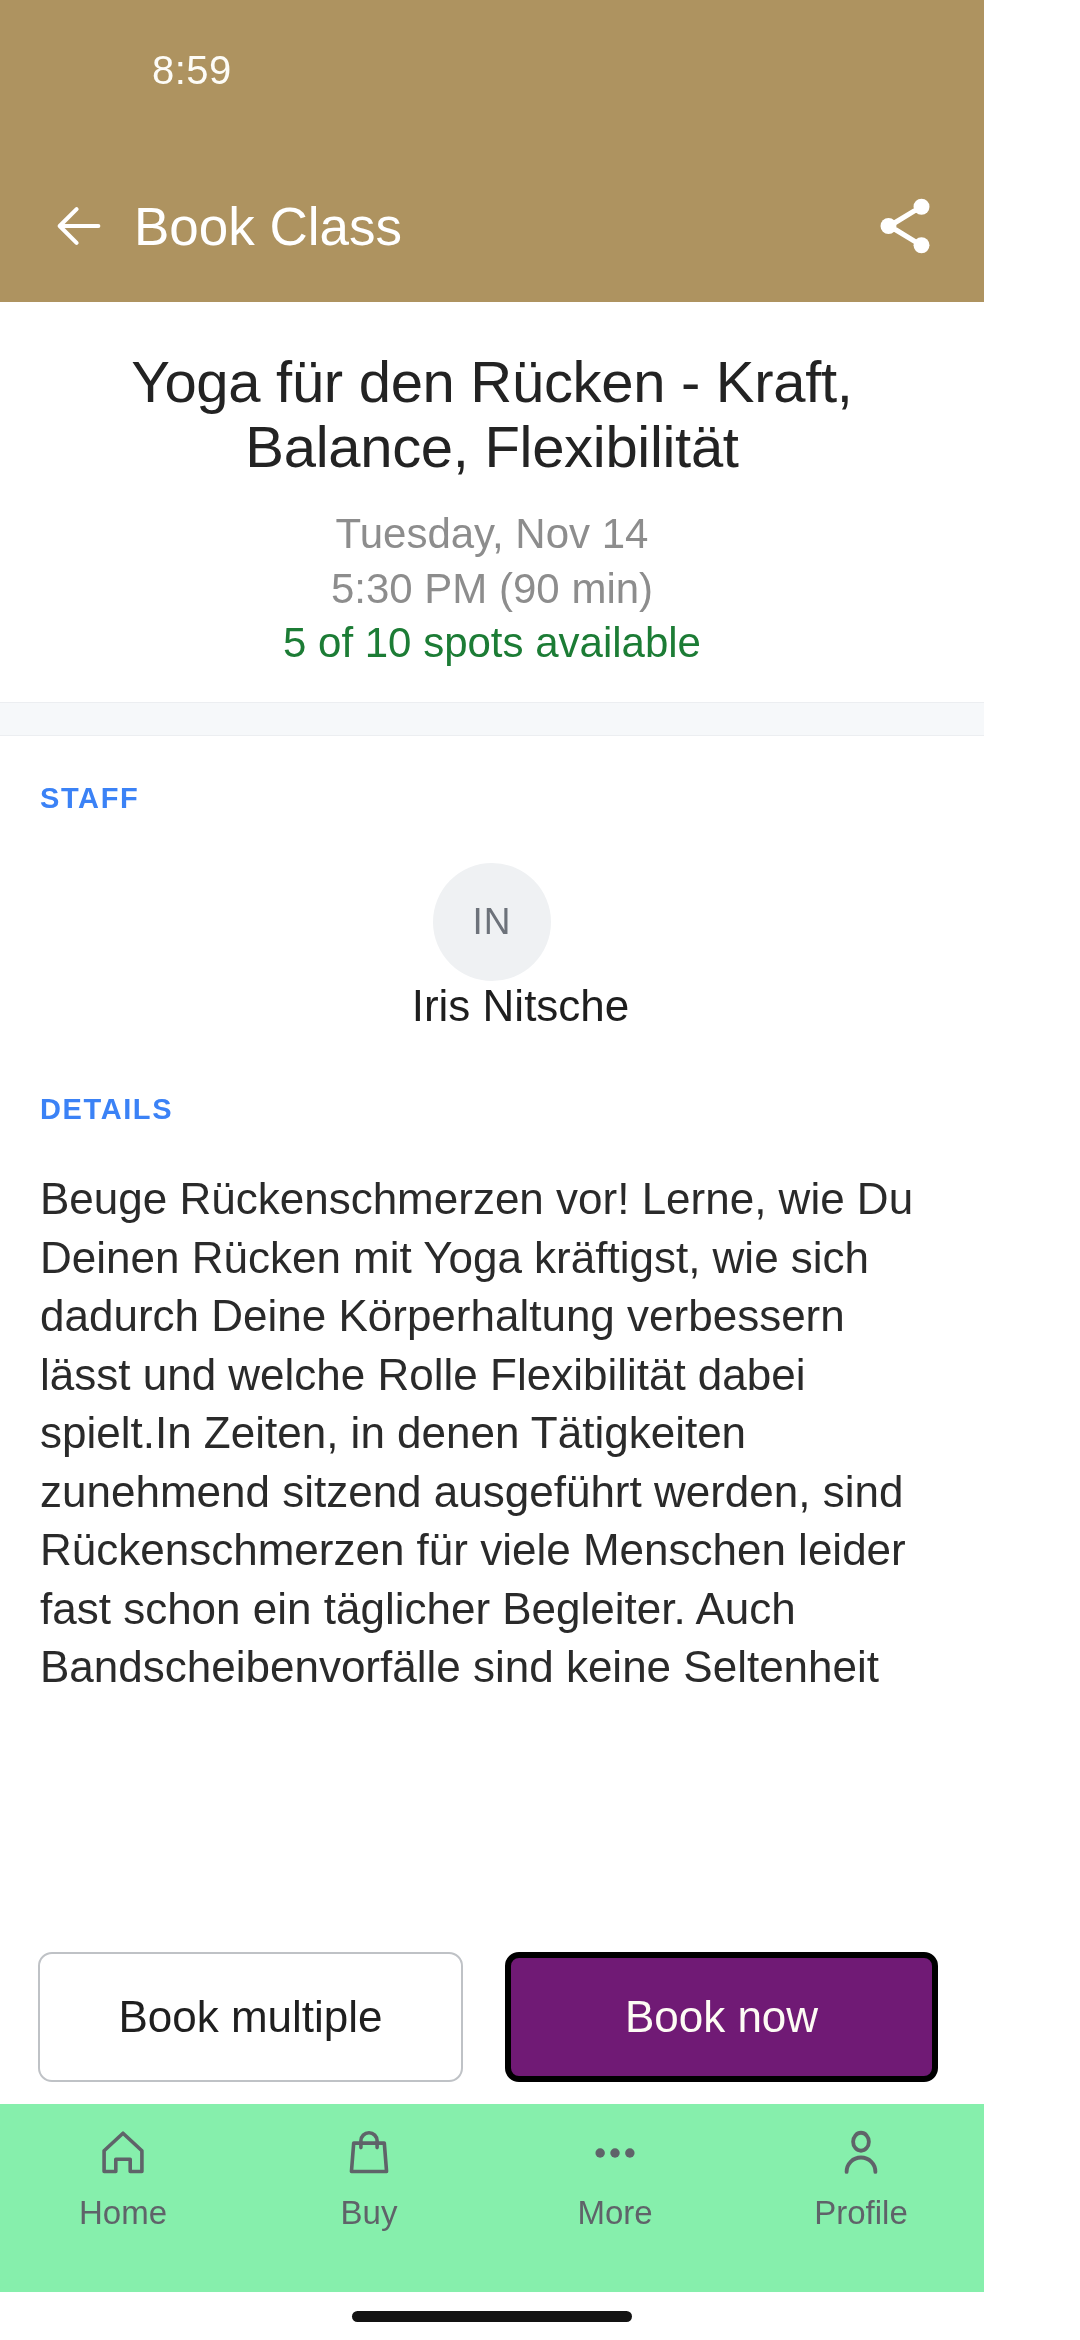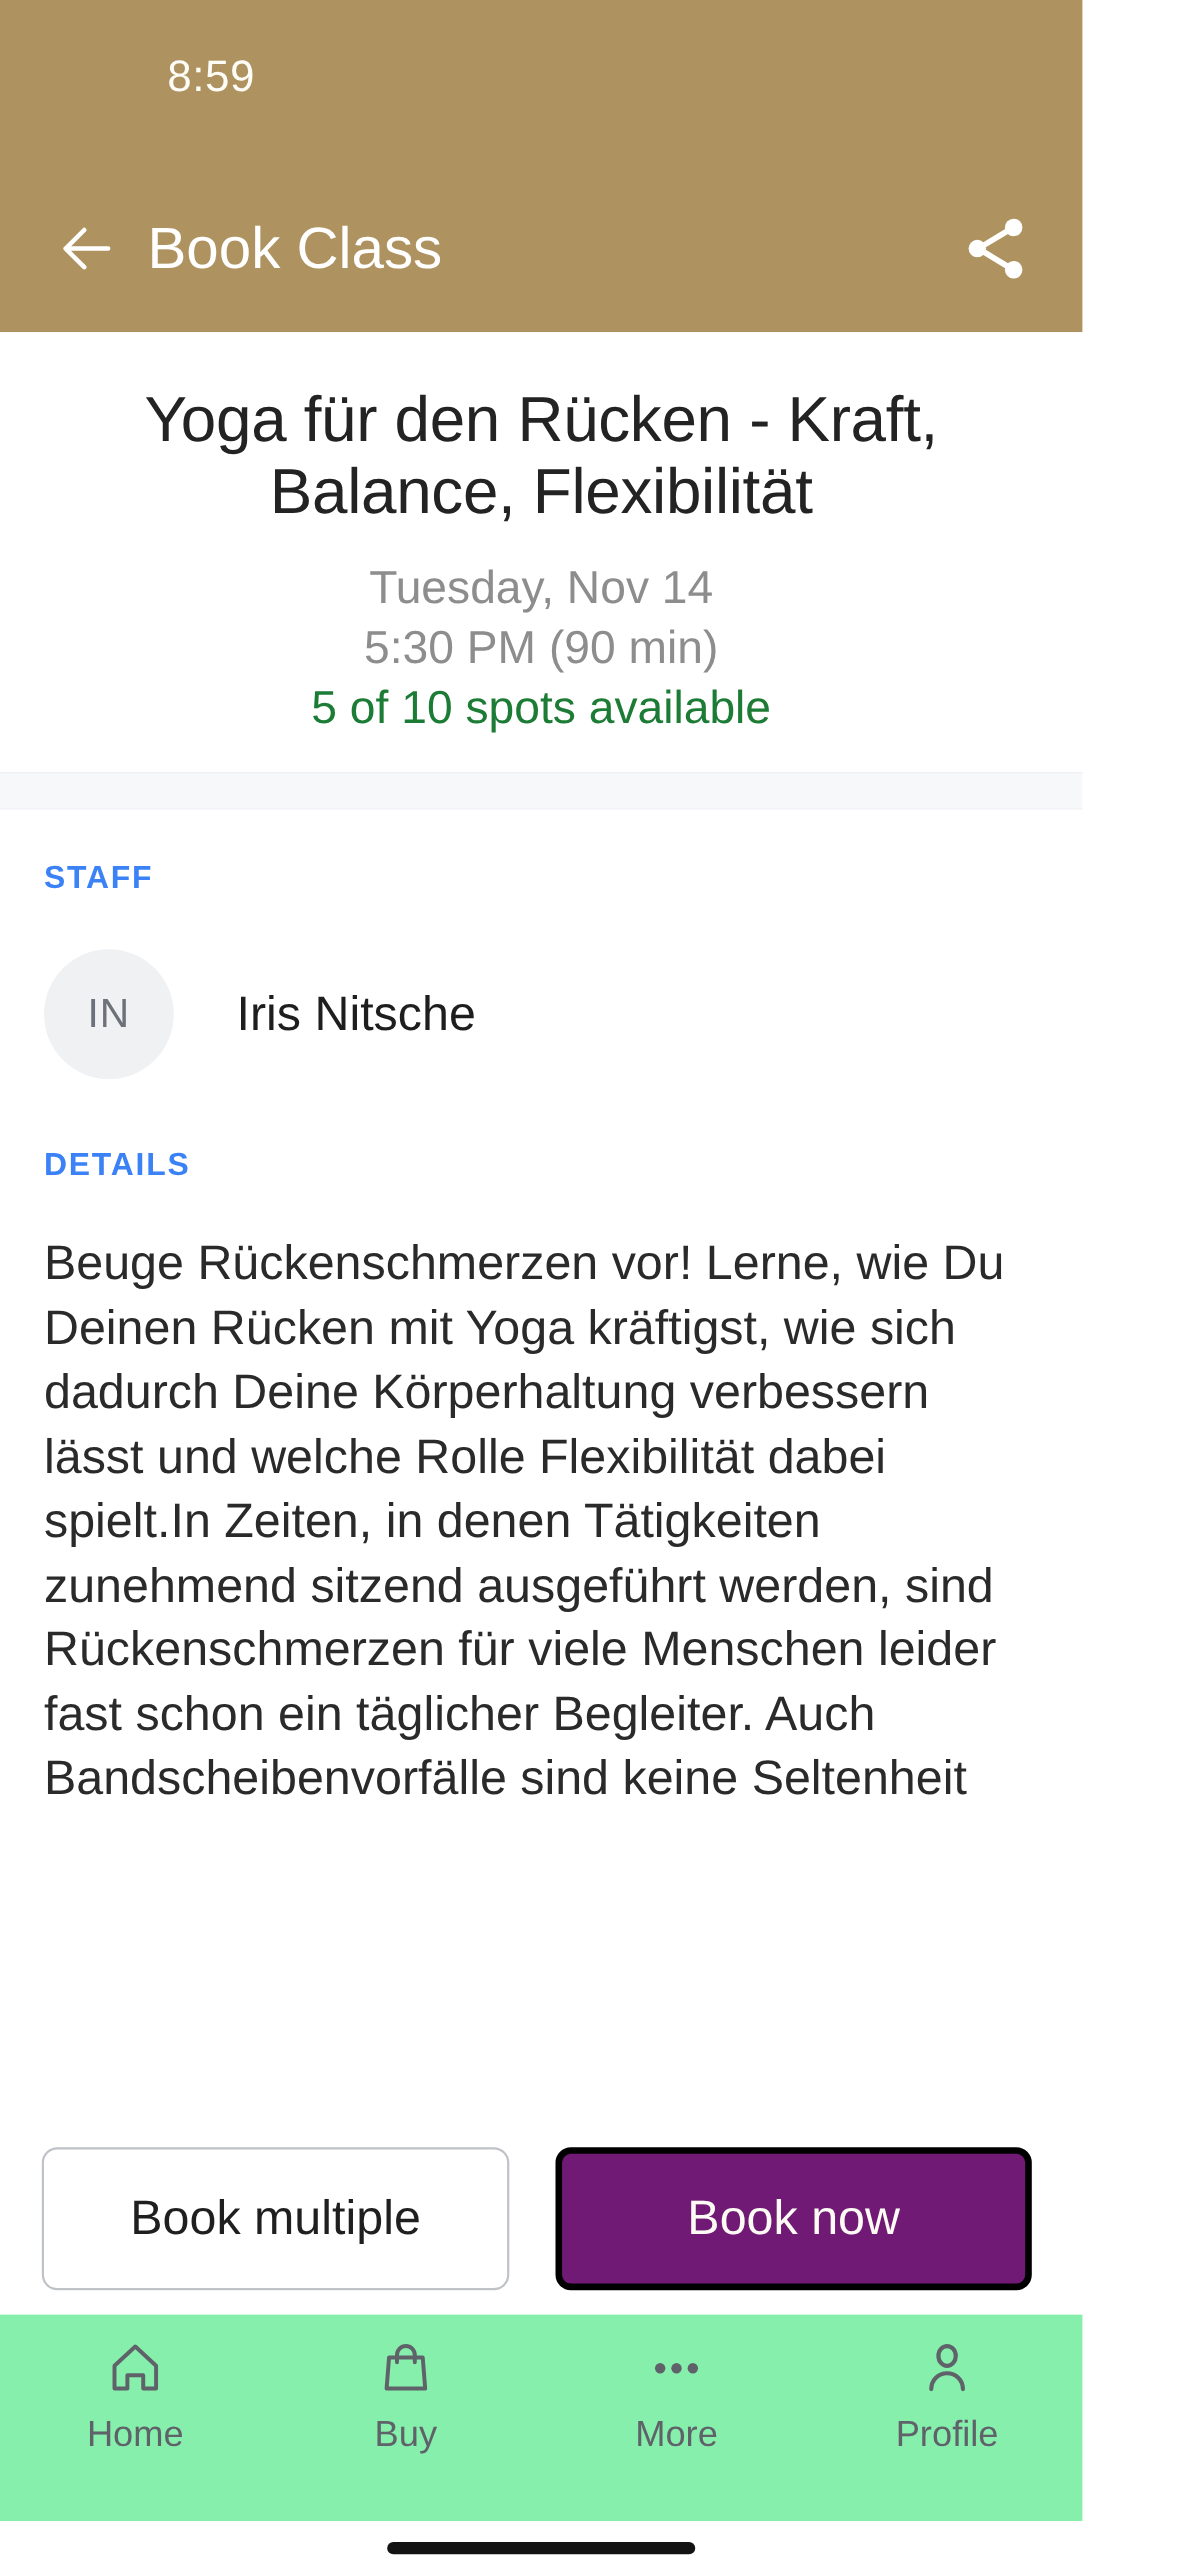--- a/index.html
+++ b/index.html
@@ -111,20 +111,21 @@
   .section-label {
     font-size:29px;
     letter-spacing:1.6px;
     color:#3b82f6;
     font-weight:700;
     margin-top:46px;
   }
   .staff-row {
     display:flex; align-items:center;
     margin-top:48px;
+    flex-direction:column;
   }
   .avatar {
     width:118px; height:118px;
     border-radius:50%;
     background:#eff1f3;
     display:flex; align-items:center; justify-content:center;
     flex:0 0 auto;
   }
   .avatar-initials {
     font-size:37px;

